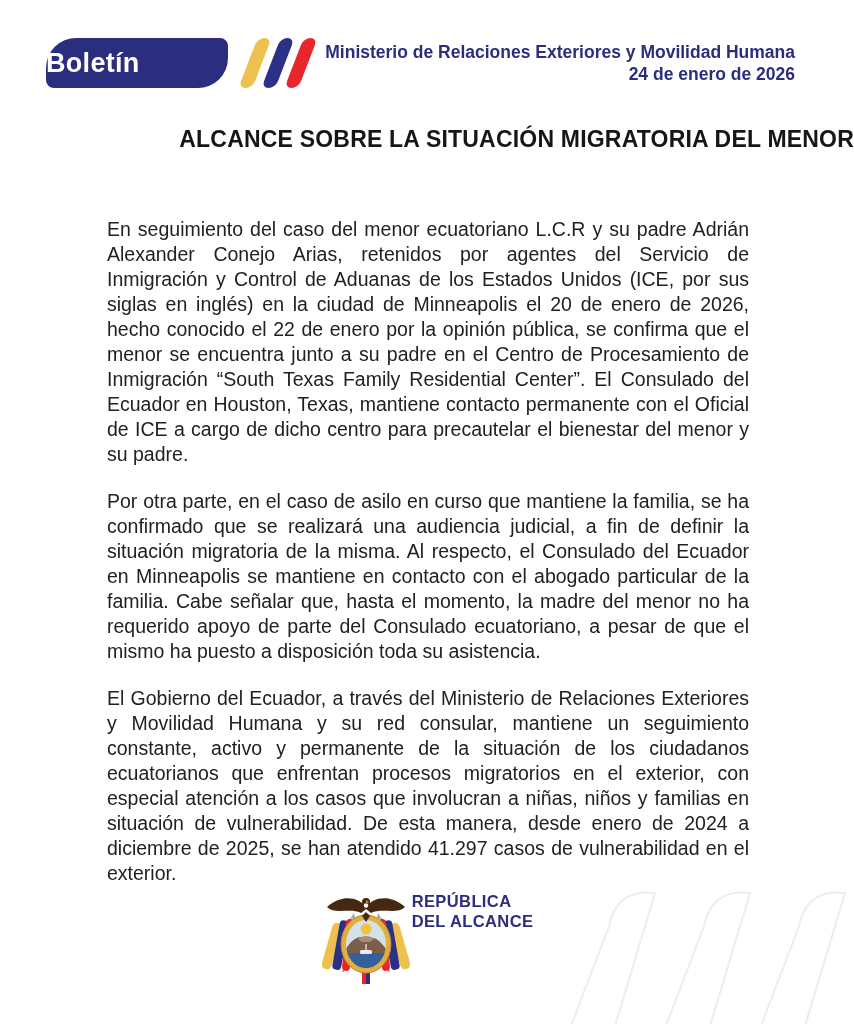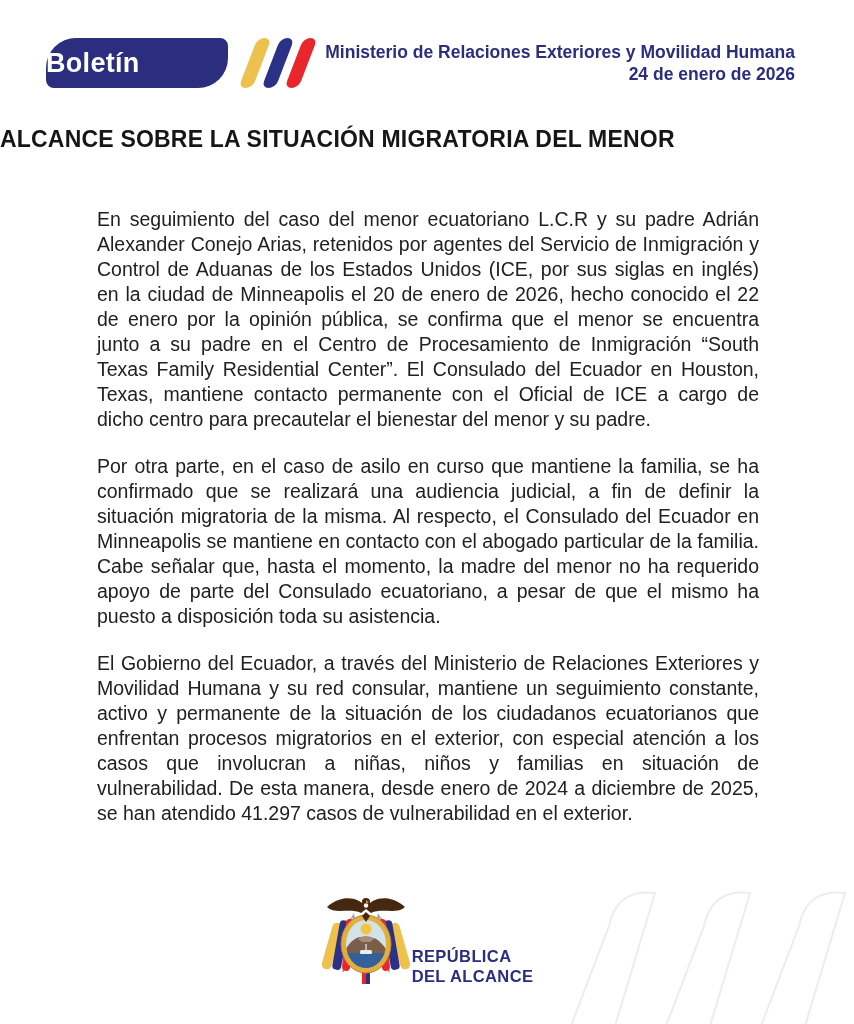--- a/index.html
+++ b/index.html
@@ -24,37 +24,37 @@
   .stripe-blue   { background:#2B3186; }
   .stripe-red    { background:#E8262B; }
   .header-right {
     margin-left:auto; text-align:right; color:#2B2D7E; font-weight:bold;
     font-size:17.5px; line-height:22px; padding-top:3px; white-space:nowrap;
   }
 
   
   .title {
     position:absolute; top:126px; left:0; right:0;
-    text-align:left; font-weight:bold; color:#161616;
+    text-align:right; font-weight:bold; color:#161616;
     font-size:23px; line-height:27px; letter-spacing:0.2px;
   }
   .title div { white-space:nowrap; }
 
   
   .content { position:absolute; top:203px; left:93px; width:670px; }
   .content p {
-    margin:4px; font-size:19.5px; line-height:25px; text-align:justify;
+    margin:14px; font-size:19.5px; line-height:25px; text-align:justify;
     color:#212121;
   }
   .content p + p { margin-top:22px; }
 
   
   .footer {
     position:absolute; top:892px; left:1px; right:0;
-    display:flex; justify-content:center; align-items:flex-end; gap:2px;
+    display:flex; justify-content:center; align-items:flex-start; gap:2px;
   }
   .org-name {
     color:#2B2D7E; font-weight:bold; font-size:16.5px; line-height:19.5px;
     letter-spacing:0.4px;
   }
 
   
   .watermark { position:absolute; right:-45px; bottom:-2px; pointer-events:none; }
 </style>
 </head>

